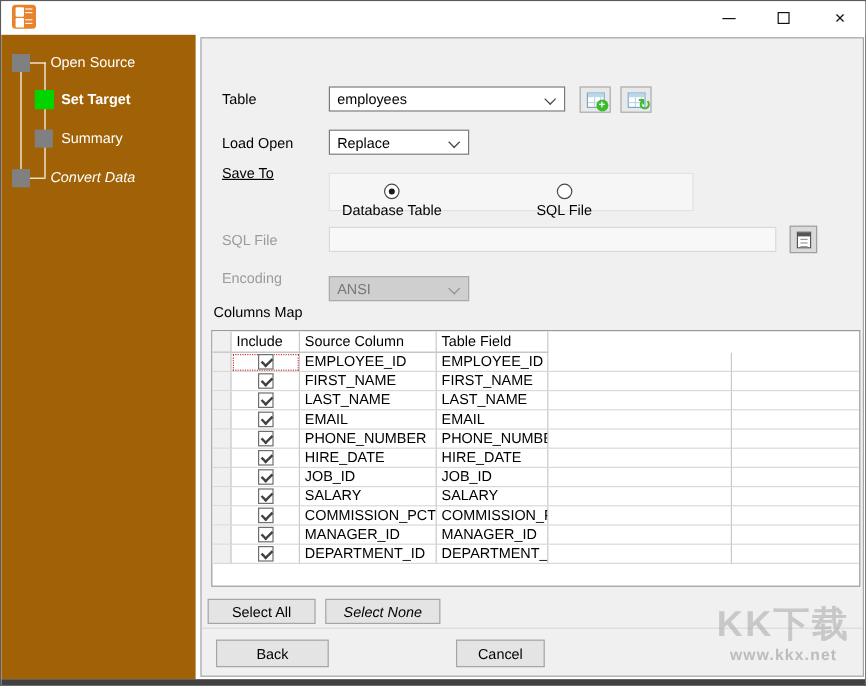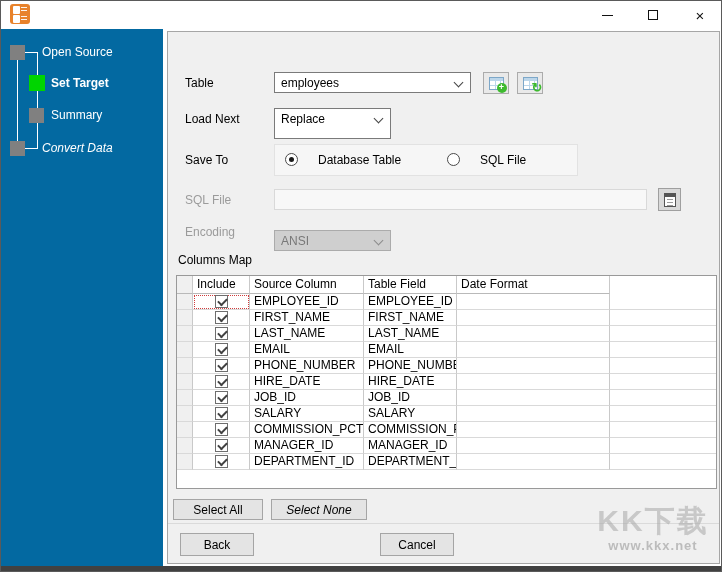--- a/index.html
+++ b/index.html
@@ -15,21 +15,21 @@
   .app-icon .mini-doc { position:absolute; width:7px; height:8px; background:#fff; border-radius:1px; }
   .app-icon .d1 { left:3px; top:2px; }
   .app-icon .d2 { left:3px; top:11px; }
   .app-icon .ln { position:absolute; width:6px; height:1px; background:#fff; opacity:.9; }
   .caption-btn { position:absolute; top:0; width:46px; height:28px; display:flex; align-items:center; justify-content:center; color:#111; }
   .btn-min { left:583px; } .btn-max { left:629px; } .btn-close { left:676px; width:46px; }
   .glyph-min { width:11px; height:1px; background:#111; display:block; }
   .glyph-max { width:10px; height:10px; border:1px solid #111; display:block; }
   .glyph-close { font-size:15px; line-height:1; }
   
-  .sidebar { position:absolute; left:0; top:28px; width:162px; height:537px; background:#0369a1; color:#fff; }
+  .sidebar { position:absolute; left:0; top:28px; width:162px; height:537px; background:#a16207; color:#fff; }
   .step-line { position:absolute; background:#fff; }
   .sq { position:absolute; width:15px; height:15px; background:#808080; }
   .sq.active { background:#00D500; width:16px; height:16px; }
   .step-label { position:absolute; font-size:12px; line-height:15px; white-space:nowrap; color:#fff; }
   .step-label.active { font-weight:bold; }
   
   .panel { position:absolute; left:166px; top:30px; width:553px; height:533px; background:#F0F0F0; border:1px solid #A6A6A6; }
   .flabel { position:absolute; font-size:12px; line-height:14px; color:#000; }
   .flabel.disabled { color:#9B9B9B; }
   .select {
@@ -43,21 +43,21 @@
   .tool-btn { position:absolute; width:26px; height:22px; background:#E9E9E9; border:1px solid #ABABAB;
     display:flex; align-items:center; justify-content:center; }
   .mini-table { position:relative; width:15px; height:13px; background:#fff; border:1px solid #7da7c8; }
   .mini-table .hd { position:absolute; left:0; top:0; width:100%; height:3px; background:#bcd6ea; }
   .mini-table .v { position:absolute; top:3px; bottom:0; width:1px; background:#bcd6ea; }
   .mini-table .h { position:absolute; left:0; right:0; height:1px; background:#bcd6ea; }
   .badge-plus { position:absolute; right:-4px; bottom:-4px; width:10px; height:10px; border-radius:50%;
     background:#3DBA2E; color:#fff; font-size:9px; font-weight:bold; line-height:9px; text-align:center; }
   .badge-refresh { position:absolute; right:-6px; bottom:-5px; color:#3DBA2E; font-size:13px; font-weight:bold; line-height:12px; }
   .groupbox { position:absolute; background:#F6F6F6; border:1px solid #E2E2E2; }
-  .radio-row { position:absolute; display:flex; gap:20px; }
+  .radio-row { position:absolute; display:flex; align-items:center; gap:2px;flex-direction:column; }
   .radio { width:13px; height:13px; border:1px solid #4a4a4a; border-radius:50%; background:#fff; position:relative; }
   .radio.sel::after { content:""; position:absolute; left:3px; top:3px; width:5px; height:5px; border-radius:50%; background:#1a1a1a; }
   .textbox { position:absolute; background:#F8F8F8; border:1px solid #D9D9D9; }
   .browse-btn { position:absolute; width:23px; height:23px; background:#DADADA; border:1px solid #9F9F9F;
     display:flex; align-items:center; justify-content:center; }
   .doc-icon { position:relative; width:12px; height:14px; background:#fff; border:1px solid #555; }
   .doc-icon .bar { position:absolute; left:0; top:0; width:100%; height:3px; background:#555; }
   .doc-icon .l { position:absolute; left:2px; right:2px; height:1px; background:#9a9a9a; }
   
   .grid { position:absolute; left:175px; top:274px; width:541px; height:214px; background:#fff; border:1px solid #999; overflow:hidden; }
@@ -148,27 +148,27 @@
   <div class="tool-btn" style="left:516px; top:71px;">
     <span class="mini-table">
       <span class="hd"></span>
         <span class="v" style="left:5px;"></span>
         <span class="v" style="left:10px;"></span>
       <span class="h" style="top:7px;"></span>
       <span class="badge-refresh">↻</span>
     </span>
   </div>
 
-  <span class="flabel" style="left:184px; top:111px;">Load Next</span>
-  <div class="select" style="left:273px; top:107px; width:117px; height:31px;">
+  <span class="flabel" style="left:184px; top:111px;">Load Open</span>
+  <div class="select" style="left:273px; top:107px; width:117px; height:21px;">
     <span>Replace</span>
     <span class="chev"></span>
   </div>
 
-  <span class="flabel" style="left:184px; top:152px;">Save To</span>
+  <span class="flabel" style="left:184px; top:136px;text-decoration:underline;">Save To</span>
   <div class="groupbox" style="left:273px; top:143px; width:304px; height:32px;"></div>
   <div class="radio-row" style="left:284px; top:152px;">
     <span class="radio sel"></span>
     <span>Database Table</span>
   </div>
   <div class="radio-row" style="left:446px; top:152px;">
     <span class="radio"></span>
     <span>SQL File</span>
   </div>
 
@@ -190,21 +190,20 @@
   </div>
 
   <span class="flabel" style="left:177px; top:252px;">Columns Map</span>
 
   <div class="grid">
     <div class="ghead">
       <div class="cell rowhdr col-rowhdr"></div>
       <div class="cell col-include">Include</div>
       <div class="cell col-source">Source Column</div>
       <div class="cell col-field">Table Field</div>
-      <div class="cell col-date">Date Format</div>
     </div>
     <div>
         <div class="grow">
           <div class="cell rowhdr col-rowhdr"></div>
           <div class="cell col-include inccell focus-cell">
             <span class="cb checked"></span>
           </div>
           <div class="cell col-source">EMPLOYEE_ID</div>
           <div class="cell col-field">EMPLOYEE_ID</div>
           <div class="cell col-date"></div>
@@ -311,21 +310,21 @@
           <div class="cell col-nullif"></div>
         </div>
       </div>
   </div>
 
   <div class="btn" style="left:172px; top:498px; width:90px; height:21px;">Select All</div>
   <div class="btn" style="left:270px; top:498px; width:96px; height:21px;font-style:italic;">Select None</div>
 
   <div class="divider"></div>
 
-  <div class="btn" style="left:179px; top:532px; width:74px; height:23px;">Back</div>
+  <div class="btn" style="left:179px; top:532px; width:94px; height:23px;">Back</div>
   <div class="btn" style="left:379px; top:532px; width:74px; height:23px;">Cancel</div>
 
   <div class="bottom-strip"></div>
 
   <div class="watermark">
     <div class="wm-big">KK下载</div>
     <div class="wm-url">www.kkx.net</div>
   </div>
 
 </div>

